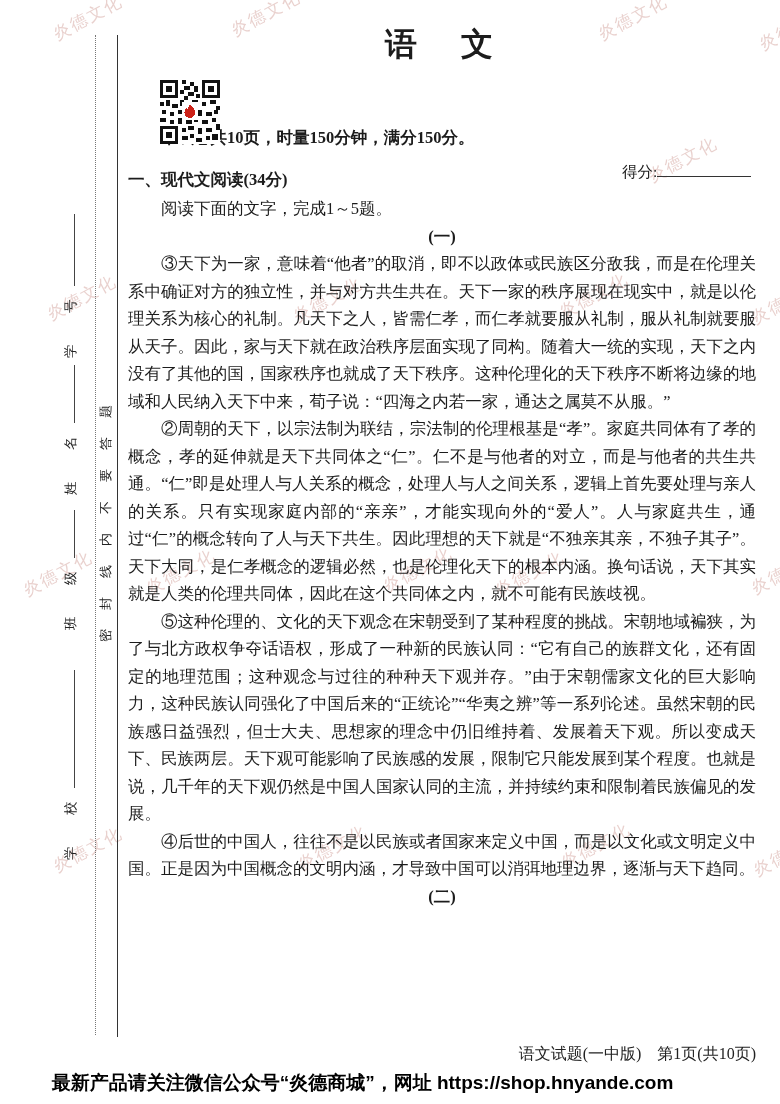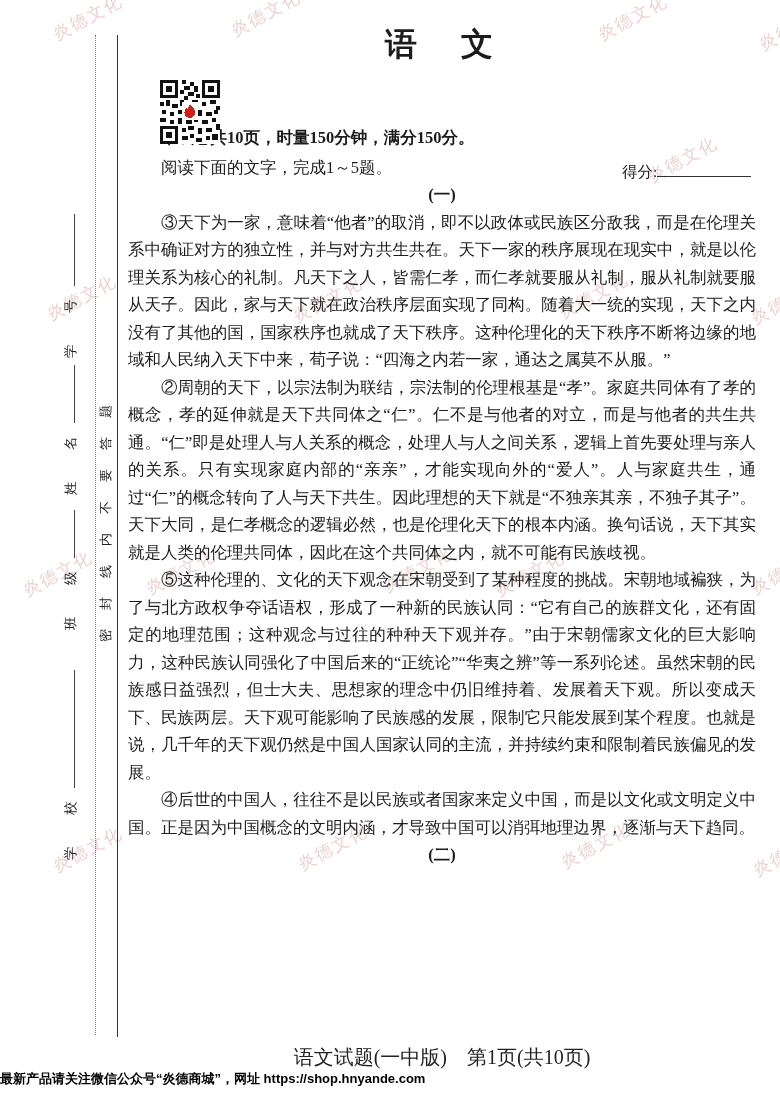--- a/index.html
+++ b/index.html
@@ -95,26 +95,27 @@
   .passage-label{margin:0;text-align:center;font-weight:600;}
   .para{
     margin:0;
     text-indent:2em;
     text-align:justify;
     text-justify:inter-ideograph;
   }
   
   .footer-page{
     position:absolute;left:128px;top:1044px;width:628px;
-    text-align:center;font-size:20px;color:#222;
+    text-align:right;font-size:16px;color:#222;
   }
   .footer-promo{
     position:absolute;left:0;top:1070px;width:725px;
+    text-align:center;
     font-family:"Liberation Sans","DejaVu Sans",sans-serif;
-    font-weight:bold;font-size:13px;color:#000;
+    font-weight:bold;font-size:19px;color:#000;
   }
 </style>
 </head>
 <body>
 
 <div class="page">
 
   <div id="wm-layer">
       <span class="wm" style="left: 50px; top: 6px;">炎德文化</span>
       <span class="wm" style="left: 228px; top: 2px;">炎德文化</span>
@@ -220,20 +221,21 @@
     </div>
 
     <h2 class="subject-title">语　文</h2>
 
     <div class="score-line">
       <span>得分:</span><span class="blank"></span>
     </div>
 
     <p class="exam-info">本试卷共10页，时量150分钟，满分150分。</p>
 
+    <p class="sec-h1">一、现代文阅读(34分)</p>
     <p class="sec-instr">阅读下面的文字，完成1～5题。</p>
 
     <p class="passage-label">(一)</p>
     <p class="para">③天下为一家，意味着“他者”的取消，即不以政体或民族区分敌我，而是在伦理关系中确证对方的独立性，并与对方共生共在。天下一家的秩序展现在现实中，就是以伦理关系为核心的礼制。凡天下之人，皆需仁孝，而仁孝就要服从礼制，服从礼制就要服从天子。因此，家与天下就在政治秩序层面实现了同构。随着大一统的实现，天下之内没有了其他的国，国家秩序也就成了天下秩序。这种伦理化的天下秩序不断将边缘的地域和人民纳入天下中来，荀子说：“四海之内若一家，通达之属莫不从服。”</p>
     <p class="para">②周朝的天下，以宗法制为联结，宗法制的伦理根基是“孝”。家庭共同体有了孝的概念，孝的延伸就是天下共同体之“仁”。仁不是与他者的对立，而是与他者的共生共通。“仁”即是处理人与人关系的概念，处理人与人之间关系，逻辑上首先要处理与亲人的关系。只有实现家庭内部的“亲亲”，才能实现向外的“爱人”。人与家庭共生，通过“仁”的概念转向了人与天下共生。因此理想的天下就是“不独亲其亲，不独子其子”。天下大同，是仁孝概念的逻辑必然，也是伦理化天下的根本内涵。换句话说，天下其实就是人类的伦理共同体，因此在这个共同体之内，就不可能有民族歧视。</p>
     <p class="para">⑤这种伦理的、文化的天下观念在宋朝受到了某种程度的挑战。宋朝地域褊狭，为了与北方政权争夺话语权，形成了一种新的民族认同：“它有自己的族群文化，还有固定的地理范围；这种观念与过往的种种天下观并存。”由于宋朝儒家文化的巨大影响力，这种民族认同强化了中国后来的“正统论”“华夷之辨”等一系列论述。虽然宋朝的民族感日益强烈，但士大夫、思想家的理念中仍旧维持着、发展着天下观。所以变成天下、民族两层。天下观可能影响了民族感的发展，限制它只能发展到某个程度。也就是说，几千年的天下观仍然是中国人国家认同的主流，并持续约束和限制着民族偏见的发展。</p>
     <p class="para">④后世的中国人，往往不是以民族或者国家来定义中国，而是以文化或文明定义中国。正是因为中国概念的文明内涵，才导致中国可以消弭地理边界，逐渐与天下趋同。</p>
 
     <p class="passage-label">(二)</p>
 

